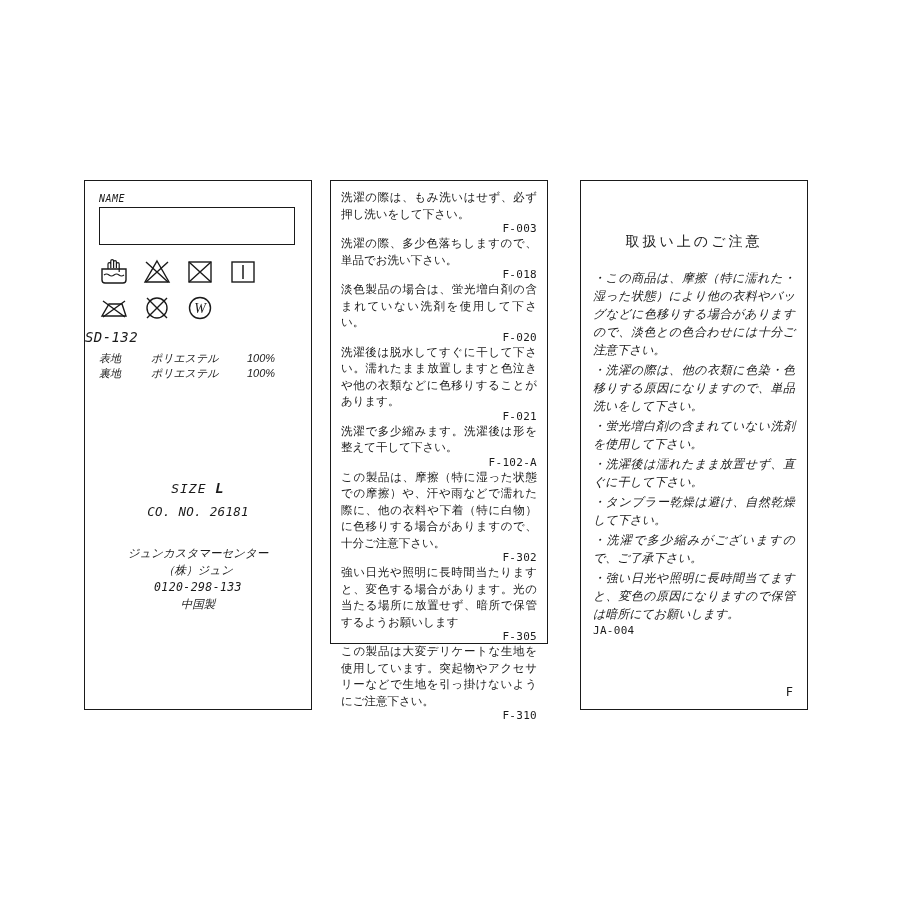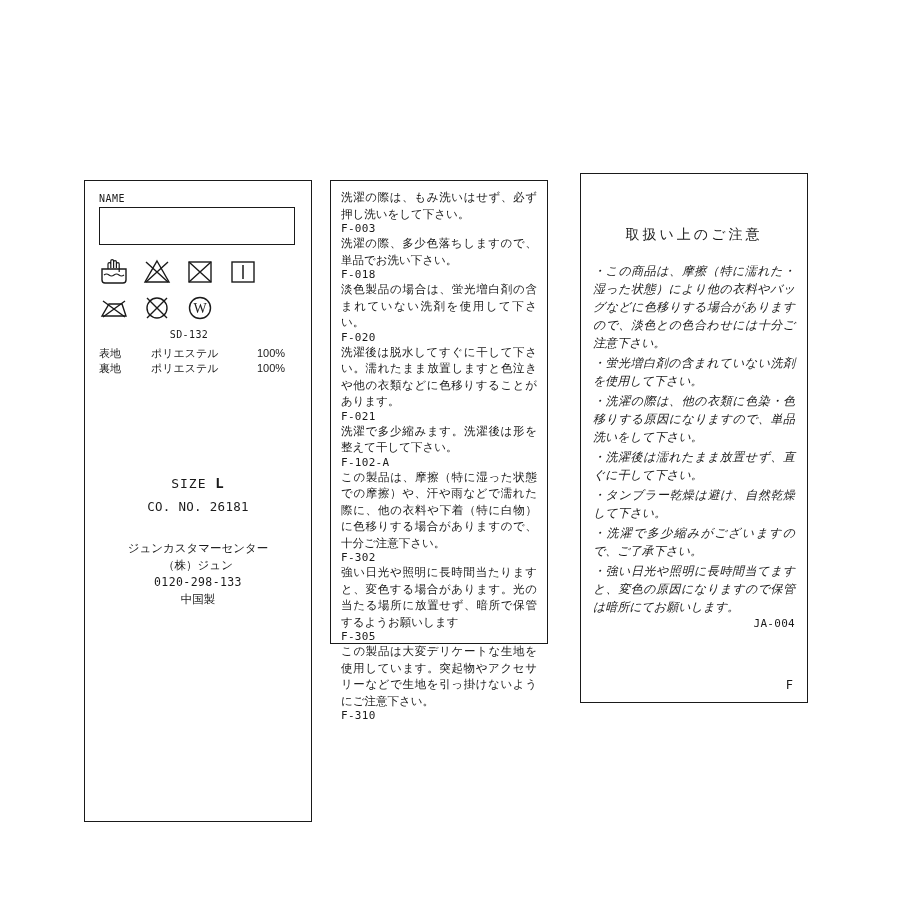--- a/index.html
+++ b/index.html
@@ -27,21 +27,22 @@
     border: 1px solid #1a1a1a;
     background: #ffffff;
     box-sizing: border-box;
   }
 
   
   #panel-care-label {
     left: 84px;
     top: 180px;
     width: 228px;
-    height: 642px;
+    height: 530px;
+    font-style: italic;
   }
   .name-block {
     margin: 12px 0 0 14px;
   }
   .name-caption {
     font-size: 10px;
     letter-spacing: 0.5px;
     font-family: "DejaVu Sans Mono", monospace;
   }
   .name-box {
@@ -60,38 +61,38 @@
     gap: 13px;
     margin-bottom: 6px;
   }
   .sym {
     width: 30px;
     height: 30px;
   }
   .sym svg { display: block; }
 
   .sd-code {
-    text-align: center;
-    font-size: 10px;
+    text-align: left;
+    font-size: 14px;
     font-family: "DejaVu Sans Mono", monospace;
     margin: 2px 18px 0 0;
     letter-spacing: 0.4px;
   }
 
   .fabric-table {
     margin: 6px 0 0 14px;
     font-size: 11px;
     line-height: 15px;
   }
   .fabric-row {
     display: flex;
   }
   .fabric-row .f-label { width: 52px; }
   .fabric-row .f-mat   { width: 96px; }
-  .fabric-row .f-pct   { width: 48px; text-align: center; }
+  .fabric-row .f-pct   { width: 48px; text-align: left; }
 
   .size-block {
     margin-top: 96px;
     text-align: center;
     font-size: 12.5px;
     line-height: 23px;
     font-family: "DejaVu Sans Mono", monospace;
     letter-spacing: 0.3px;
   }
   .size-line {
@@ -121,49 +122,49 @@
   }
   .note-para {
     font-size: 11.5px;
     line-height: 16.5px;
     margin: 0 0 0 0;
     text-align: justify;
   }
   .note-code {
     font-size: 11px;
     font-family: "DejaVu Sans Mono", monospace;
+    text-align: right;
     letter-spacing: 0.3px;
     margin-bottom: 0px;
   }
 
   
   #panel-handling {
     left: 580px;
-    top: 173px;
+    top: 180px;
     width: 228px;
     height: 530px;
     padding: 10px 12px;
   }
   .handling-title {
     text-align: center;
     font-size: 14px;
     letter-spacing: 3px;
     margin: 42px 0 18px 0;
   }
   .bullet-item {
     font-size: 12px;
     line-height: 18px;
     margin-bottom: 2px;
     text-align: justify;
     font-style: italic;
   }
   .handling-code {
     font-size: 11px;
     font-family: "DejaVu Sans Mono", monospace;
-    text-align: right;
     letter-spacing: 0.3px;
     margin-top: -1px;
   }
   .handling-mark {
     position: absolute;
     right: 14px;
     bottom: 10px;
     font-size: 12px;
     font-family: "DejaVu Sans Mono", monospace;
   }
@@ -291,22 +292,22 @@
     <div class="note-code">F-305</div>
 
     <p class="note-para">この製品は大変デリケートな生地を使用しています。突起物やアクセサリーなどで生地を引っ掛けないようにご注意下さい。</p>
     <div class="note-code">F-310</div>
   </div>
 
   <div class="panel" id="panel-handling">
     <div class="handling-title">取扱い上のご注意</div>
 
     <div class="bullet-item">・この商品は、摩擦（特に濡れた・湿った状態）により他の衣料やバッグなどに色移りする場合がありますので、淡色との色合わせには十分ご注意下さい。</div>
+    <div class="bullet-item">・洗濯の際は、他の衣類に色染・色移りする原因になりますので、単品洗いをして下さい。</div>
     <div class="bullet-item">・蛍光増白剤の含まれていない洗剤を使用して下さい。</div>
-    <div class="bullet-item">・洗濯の際は、他の衣類に色染・色移りする原因になりますので、単品洗いをして下さい。</div>
     <div class="bullet-item">・洗濯後は濡れたまま放置せず、直ぐに干して下さい。</div>
     <div class="bullet-item">・タンブラー乾燥は避け、自然乾燥して下さい。</div>
     <div class="bullet-item">・洗濯で多少縮みがございますので、ご了承下さい。</div>
     <div class="bullet-item">・強い日光や照明に長時間当てますと、変色の原因になりますので保管は暗所にてお願いします。</div>
 
     <div class="handling-code">JA-004</div>
     <div class="handling-mark">F</div>
   </div>
 
 </div>

